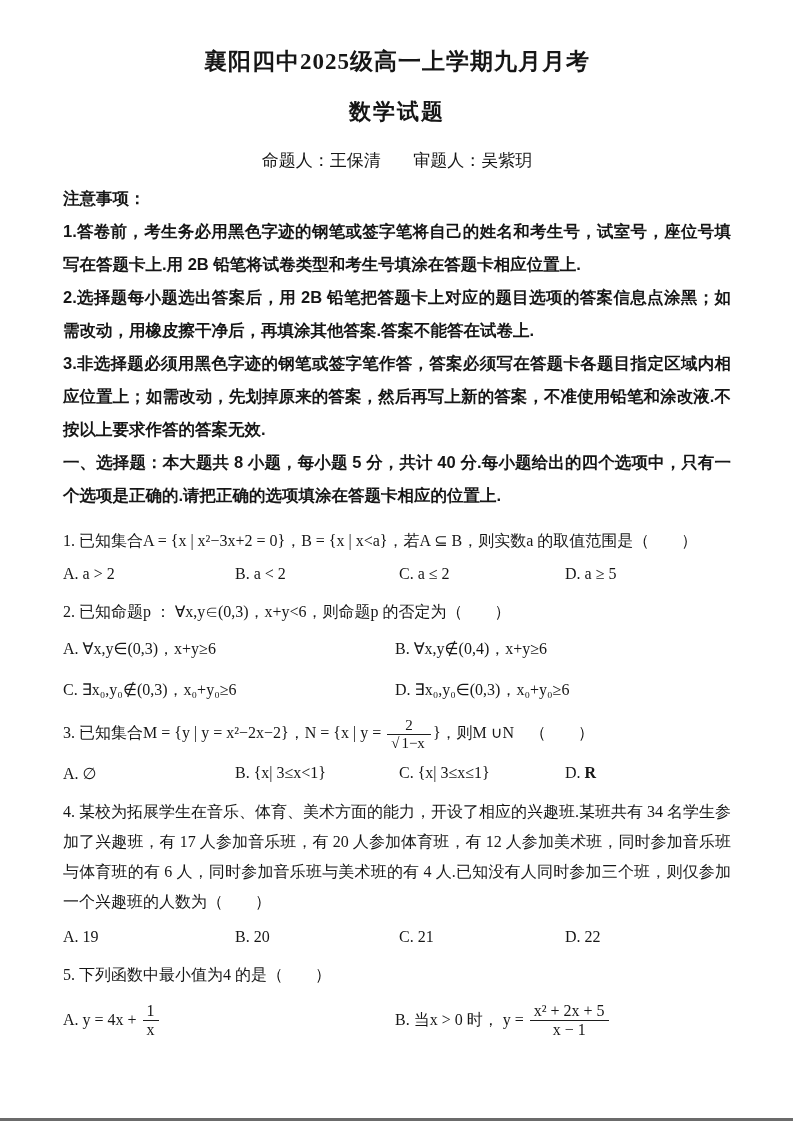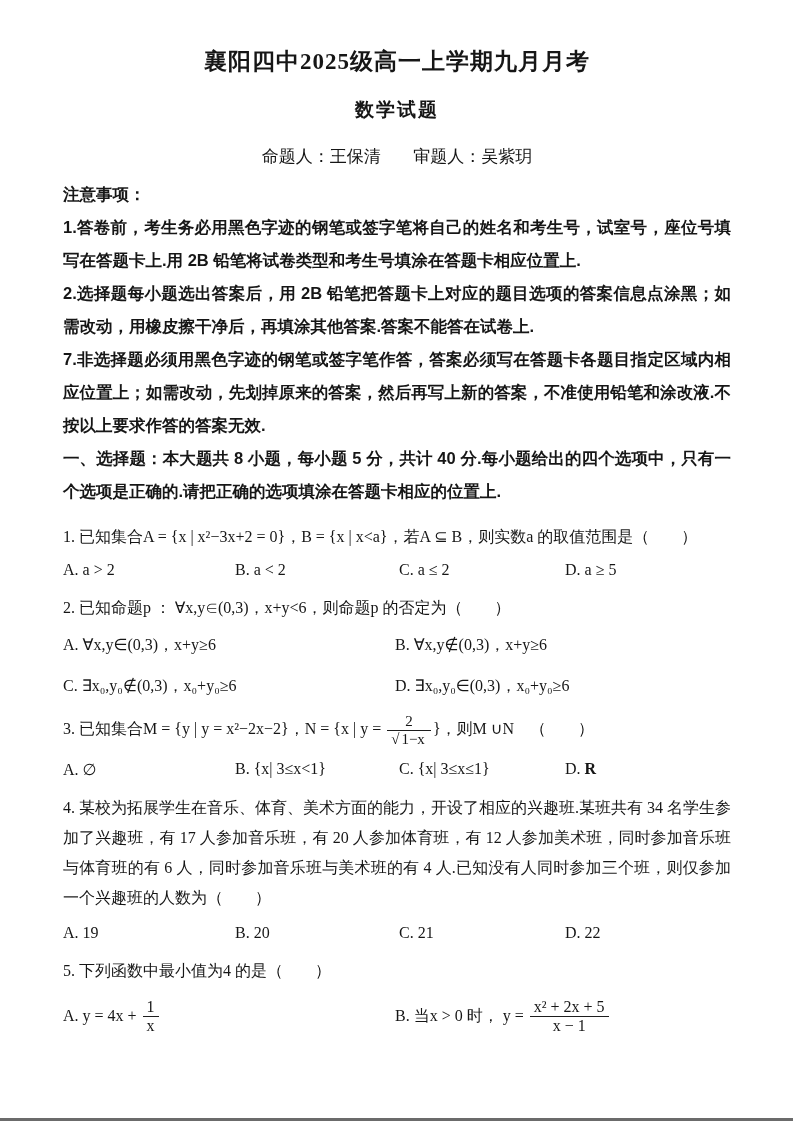--- a/index.html
+++ b/index.html
@@ -12,21 +12,21 @@
     overflow:hidden;
   }
   .page { padding:46px 62px 0 63px; }
 
   .title {
     text-align:center; font-size:23px; font-weight:700;
     letter-spacing:1px; margin-bottom:20px;
     font-family:"Liberation Serif", serif;
   }
   .subtitle {
-    text-align:center; font-size:19px; font-weight:700;
+    text-align:center; font-size:22px; font-weight:700;
     letter-spacing:2px; margin-bottom:22px;
   }
   .authors {
     text-align:center; font-size:17px; font-weight:400;
     margin-bottom:10px;
     font-family:"Liberation Sans", sans-serif;
   }
   .authors .reviewer { margin-left:28px; }
 
   .notice, .section-heading {
@@ -78,40 +78,40 @@
 
   <div class="authors">
     <span>命题人：王保清</span>
     <span class="reviewer">审题人：吴紫玥</span>
   </div>
 
   <div class="notice">
     <div class="notice-heading">注意事项：</div>
     <p>1.答卷前，考生务必用黑色字迹的钢笔或签字笔将自己的姓名和考生号，试室号，座位号填写在答题卡上.用 2B 铅笔将试卷类型和考生号填涂在答题卡相应位置上.</p>
     <p>2.选择题每小题选出答案后，用 2B 铅笔把答题卡上对应的题目选项的答案信息点涂黑；如需改动，用橡皮擦干净后，再填涂其他答案.答案不能答在试卷上.</p>
-    <p>7.非选择题必须用黑色字迹的钢笔或签字笔作答，答案必须写在答题卡各题目指定区域内相应位置上；如需改动，先划掉原来的答案，然后再写上新的答案，不准使用铅笔和涂改液.不按以上要求作答的答案无效.</p>
+    <p>3.非选择题必须用黑色字迹的钢笔或签字笔作答，答案必须写在答题卡各题目指定区域内相应位置上；如需改动，先划掉原来的答案，然后再写上新的答案，不准使用铅笔和涂改液.不按以上要求作答的答案无效.</p>
   </div>
 
   <p class="section-heading">一、选择题：本大题共 8 小题，每小题 5 分，共计 40 分.每小题给出的四个选项中，只有一个选项是正确的.请把正确的选项填涂在答题卡相应的位置上.</p>
 
   <div class="question">
     <p class="stem">1. 已知集合A = {x | x²−3x+2 = 0}，B = {x | x&lt;a}，若A ⊆ B，则实数a 的取值范围是（　　）</p>
     <div class="opts cols4">
       <span class="opt">A. a &gt; 2</span>
       <span class="opt">B. a &lt; 2</span>
       <span class="opt">C. a ≤ 2</span>
       <span class="opt">D. a ≥ 5</span>
     </div>
   </div>
 
   <div class="question">
     <p class="stem">2. 已知命题p ： ∀x,y∈(0,3)，x+y&lt;6，则命题p 的否定为（　　）</p>
     <div class="opts cols2 q2-opts">
       <span class="opt">A. ∀x,y∈(0,3)，x+y≥6</span>
-      <span class="opt">B. ∀x,y∉(0,3)，x+y≥6</span>
+      <span class="opt">B. ∀x,y∉(0,4)，x+y≥6</span>
       <span class="opt">C. ∃x₀,y₀∉(0,3)，x₀+y₀≥6</span>
       <span class="opt">D. ∃x₀,y₀∈(0,3)，x₀+y₀≥6</span>
     </div>
   </div>
 
   <div class="question">
     <p class="stem q3-stem">
       <span>3. 已知集合M = {y | y = x²−2x−2}，N = {x | y = </span><span class="frac"><span class="num">2</span><span class="den"><span>√</span><span class="under-root">1−x</span></span></span><span>}，则M ∪N　（　　）</span>
     </p>
     <div class="opts cols4">

